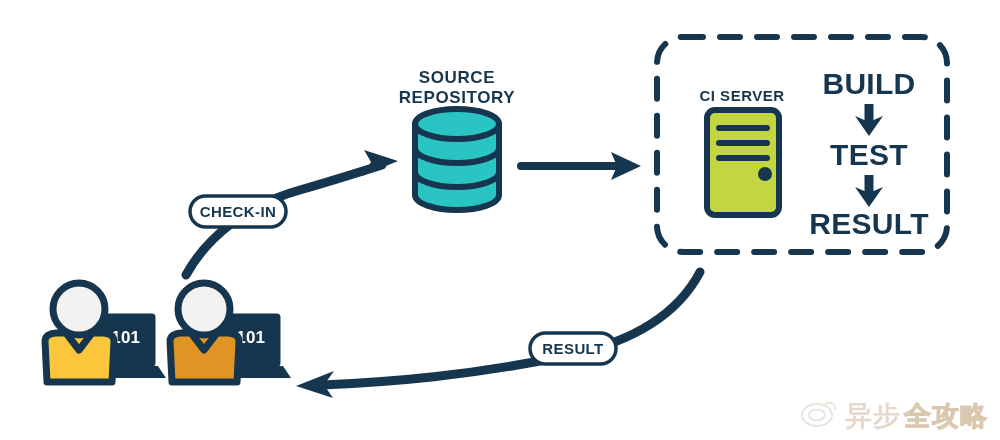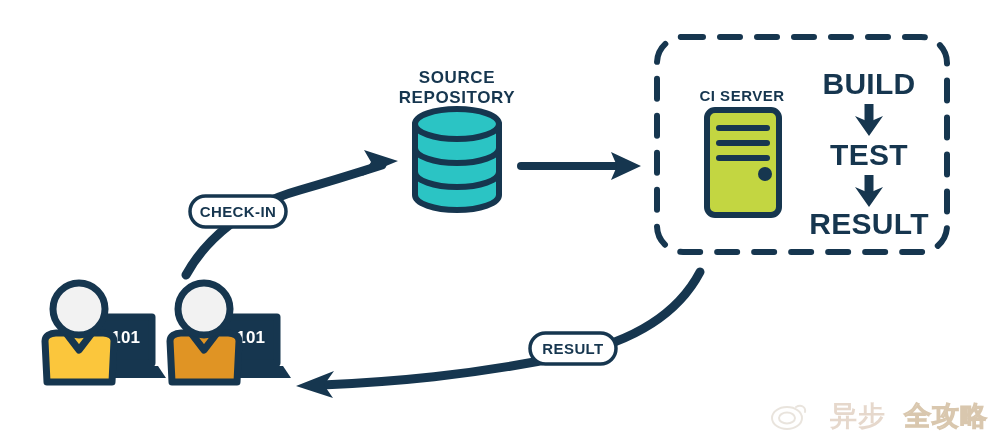--- a/index.html
+++ b/index.html
@@ -50,22 +50,22 @@
     font-weight: bold;
     font-size: 17px;
     fill: #ffffff;
     letter-spacing: 0.2px;
   }
   #watermark {
     position: absolute;
     right: 12px;
     bottom: 6px;
     display: flex;
-    align-items: center;
-    gap: 22px;
+    align-items: flex-start;
+    gap: 7px;
     pointer-events: none;
   }
   .wm-eye {
     opacity: 0.30;
   }
   .wm-text-light {
     font-family: "DejaVu Sans", sans-serif;
     font-size: 27px;
     font-weight: bold;
     color: #c8a98f;

